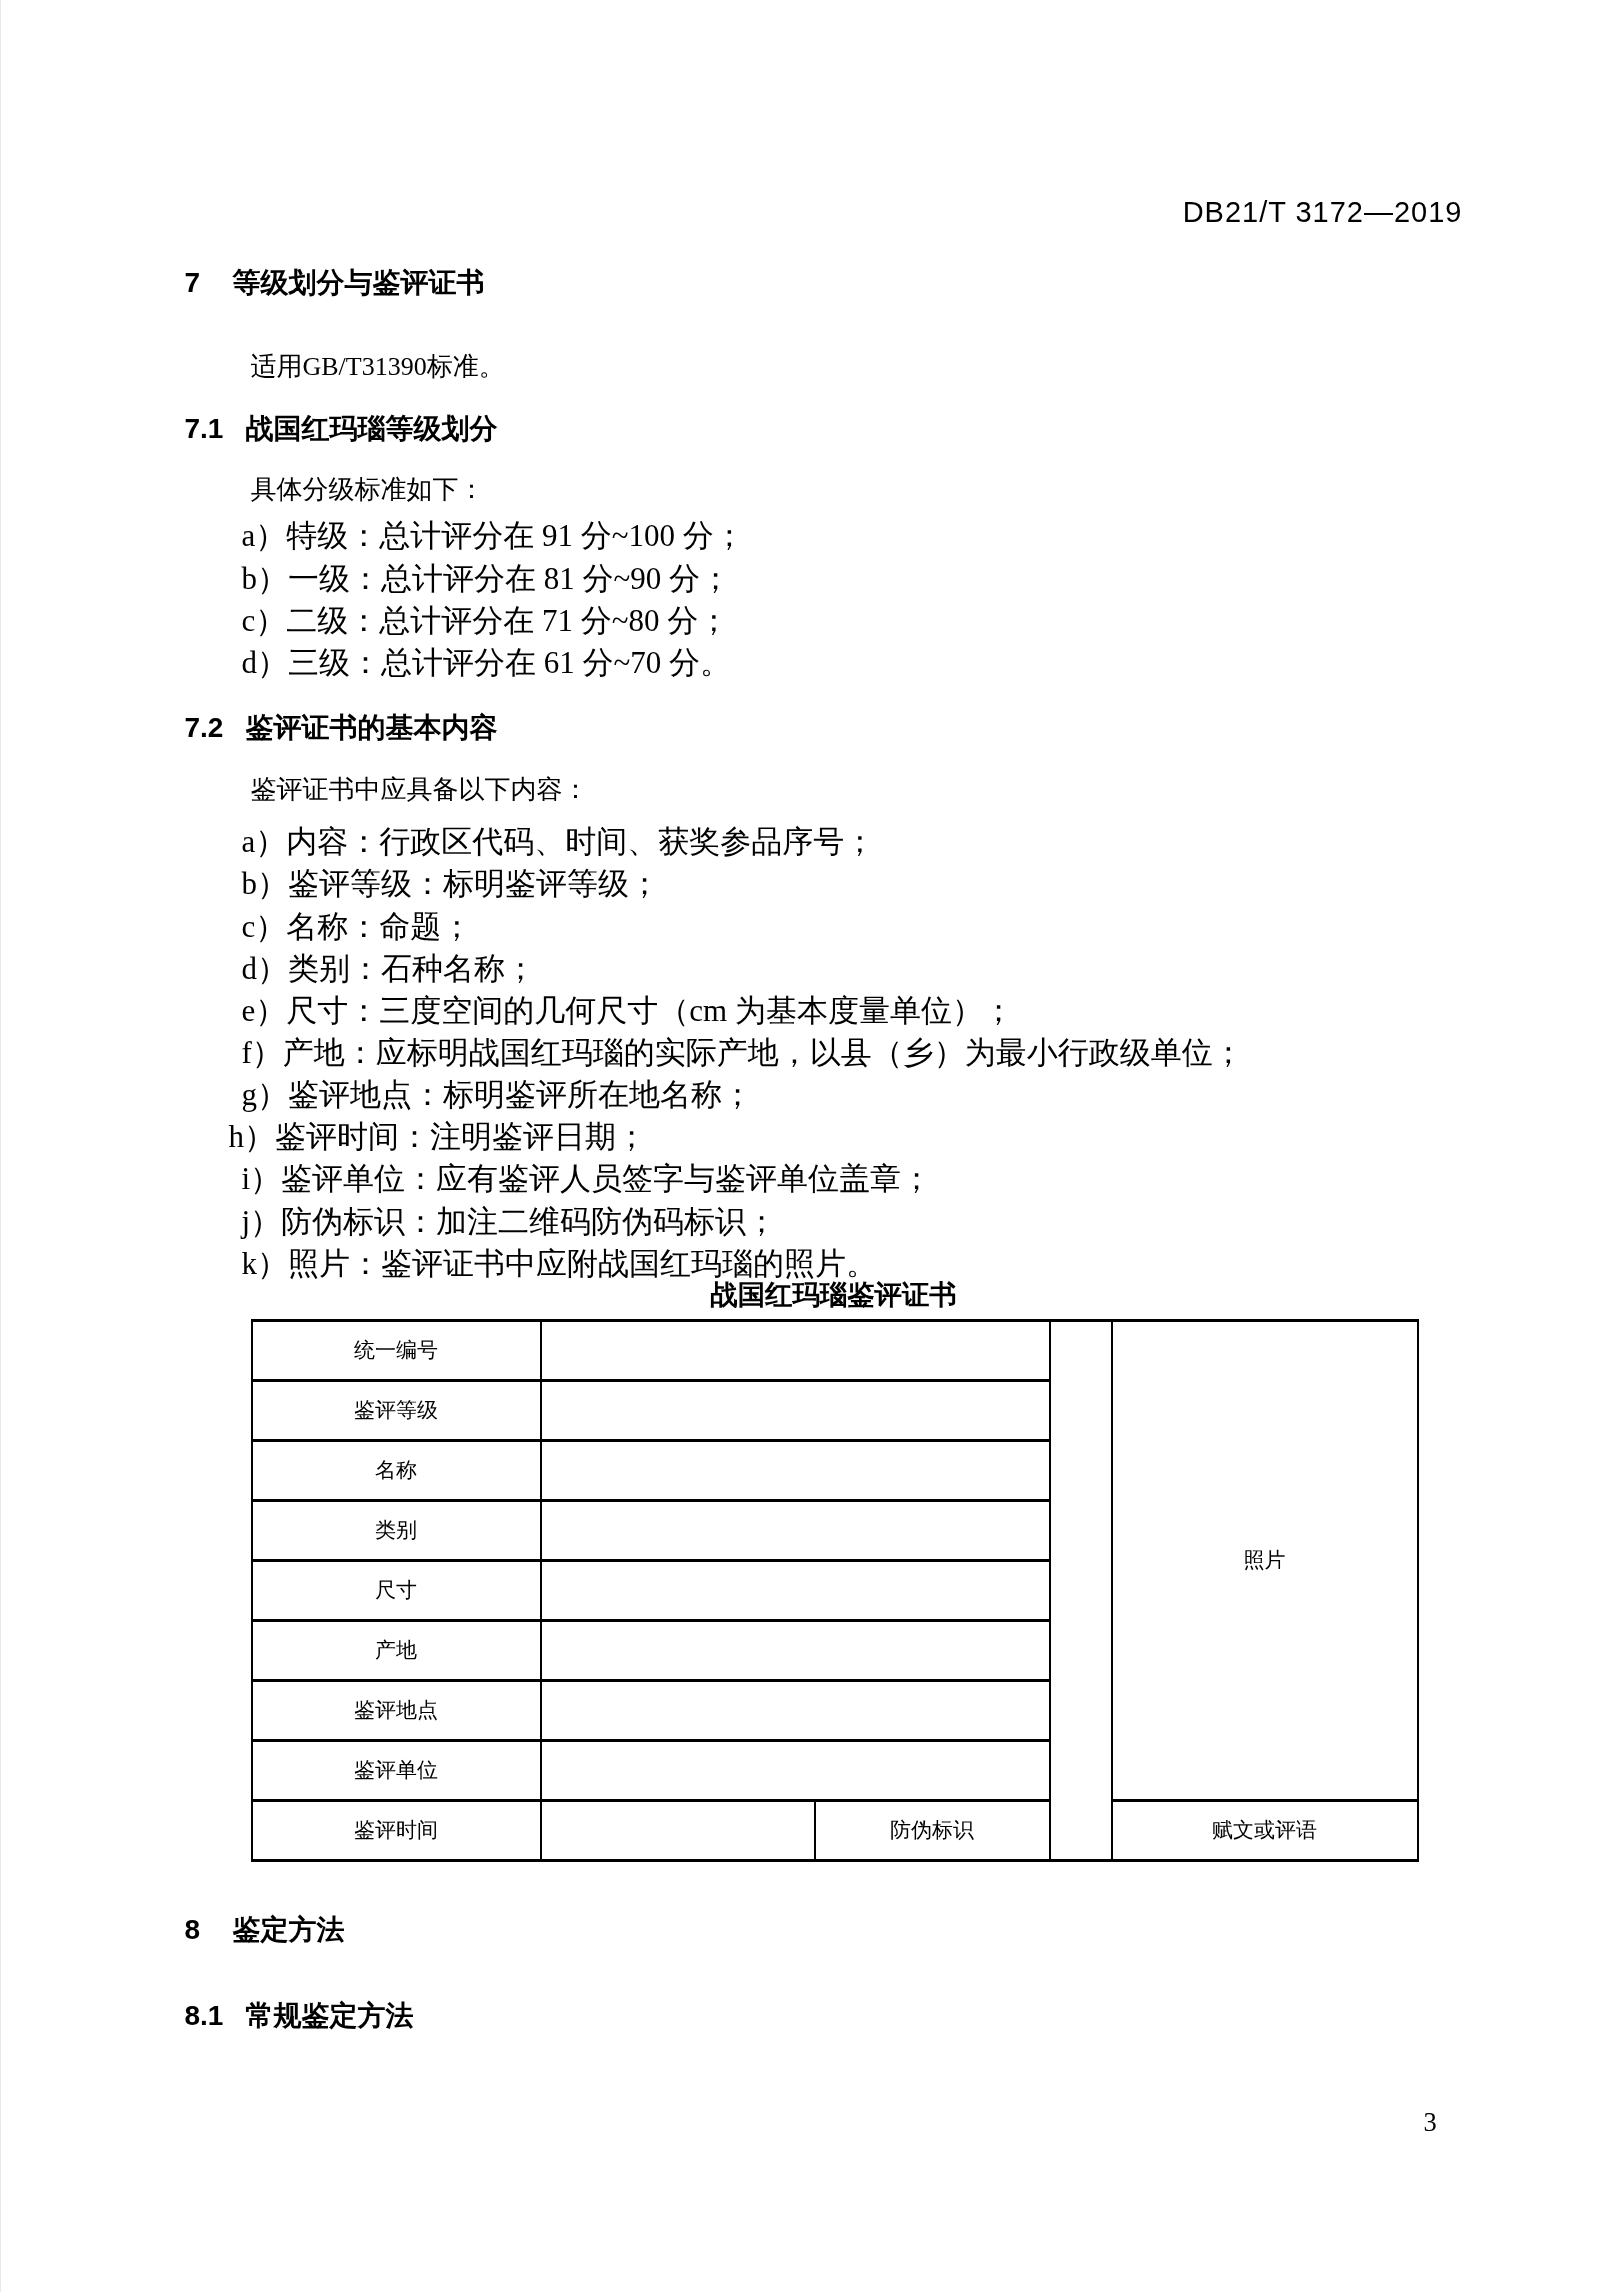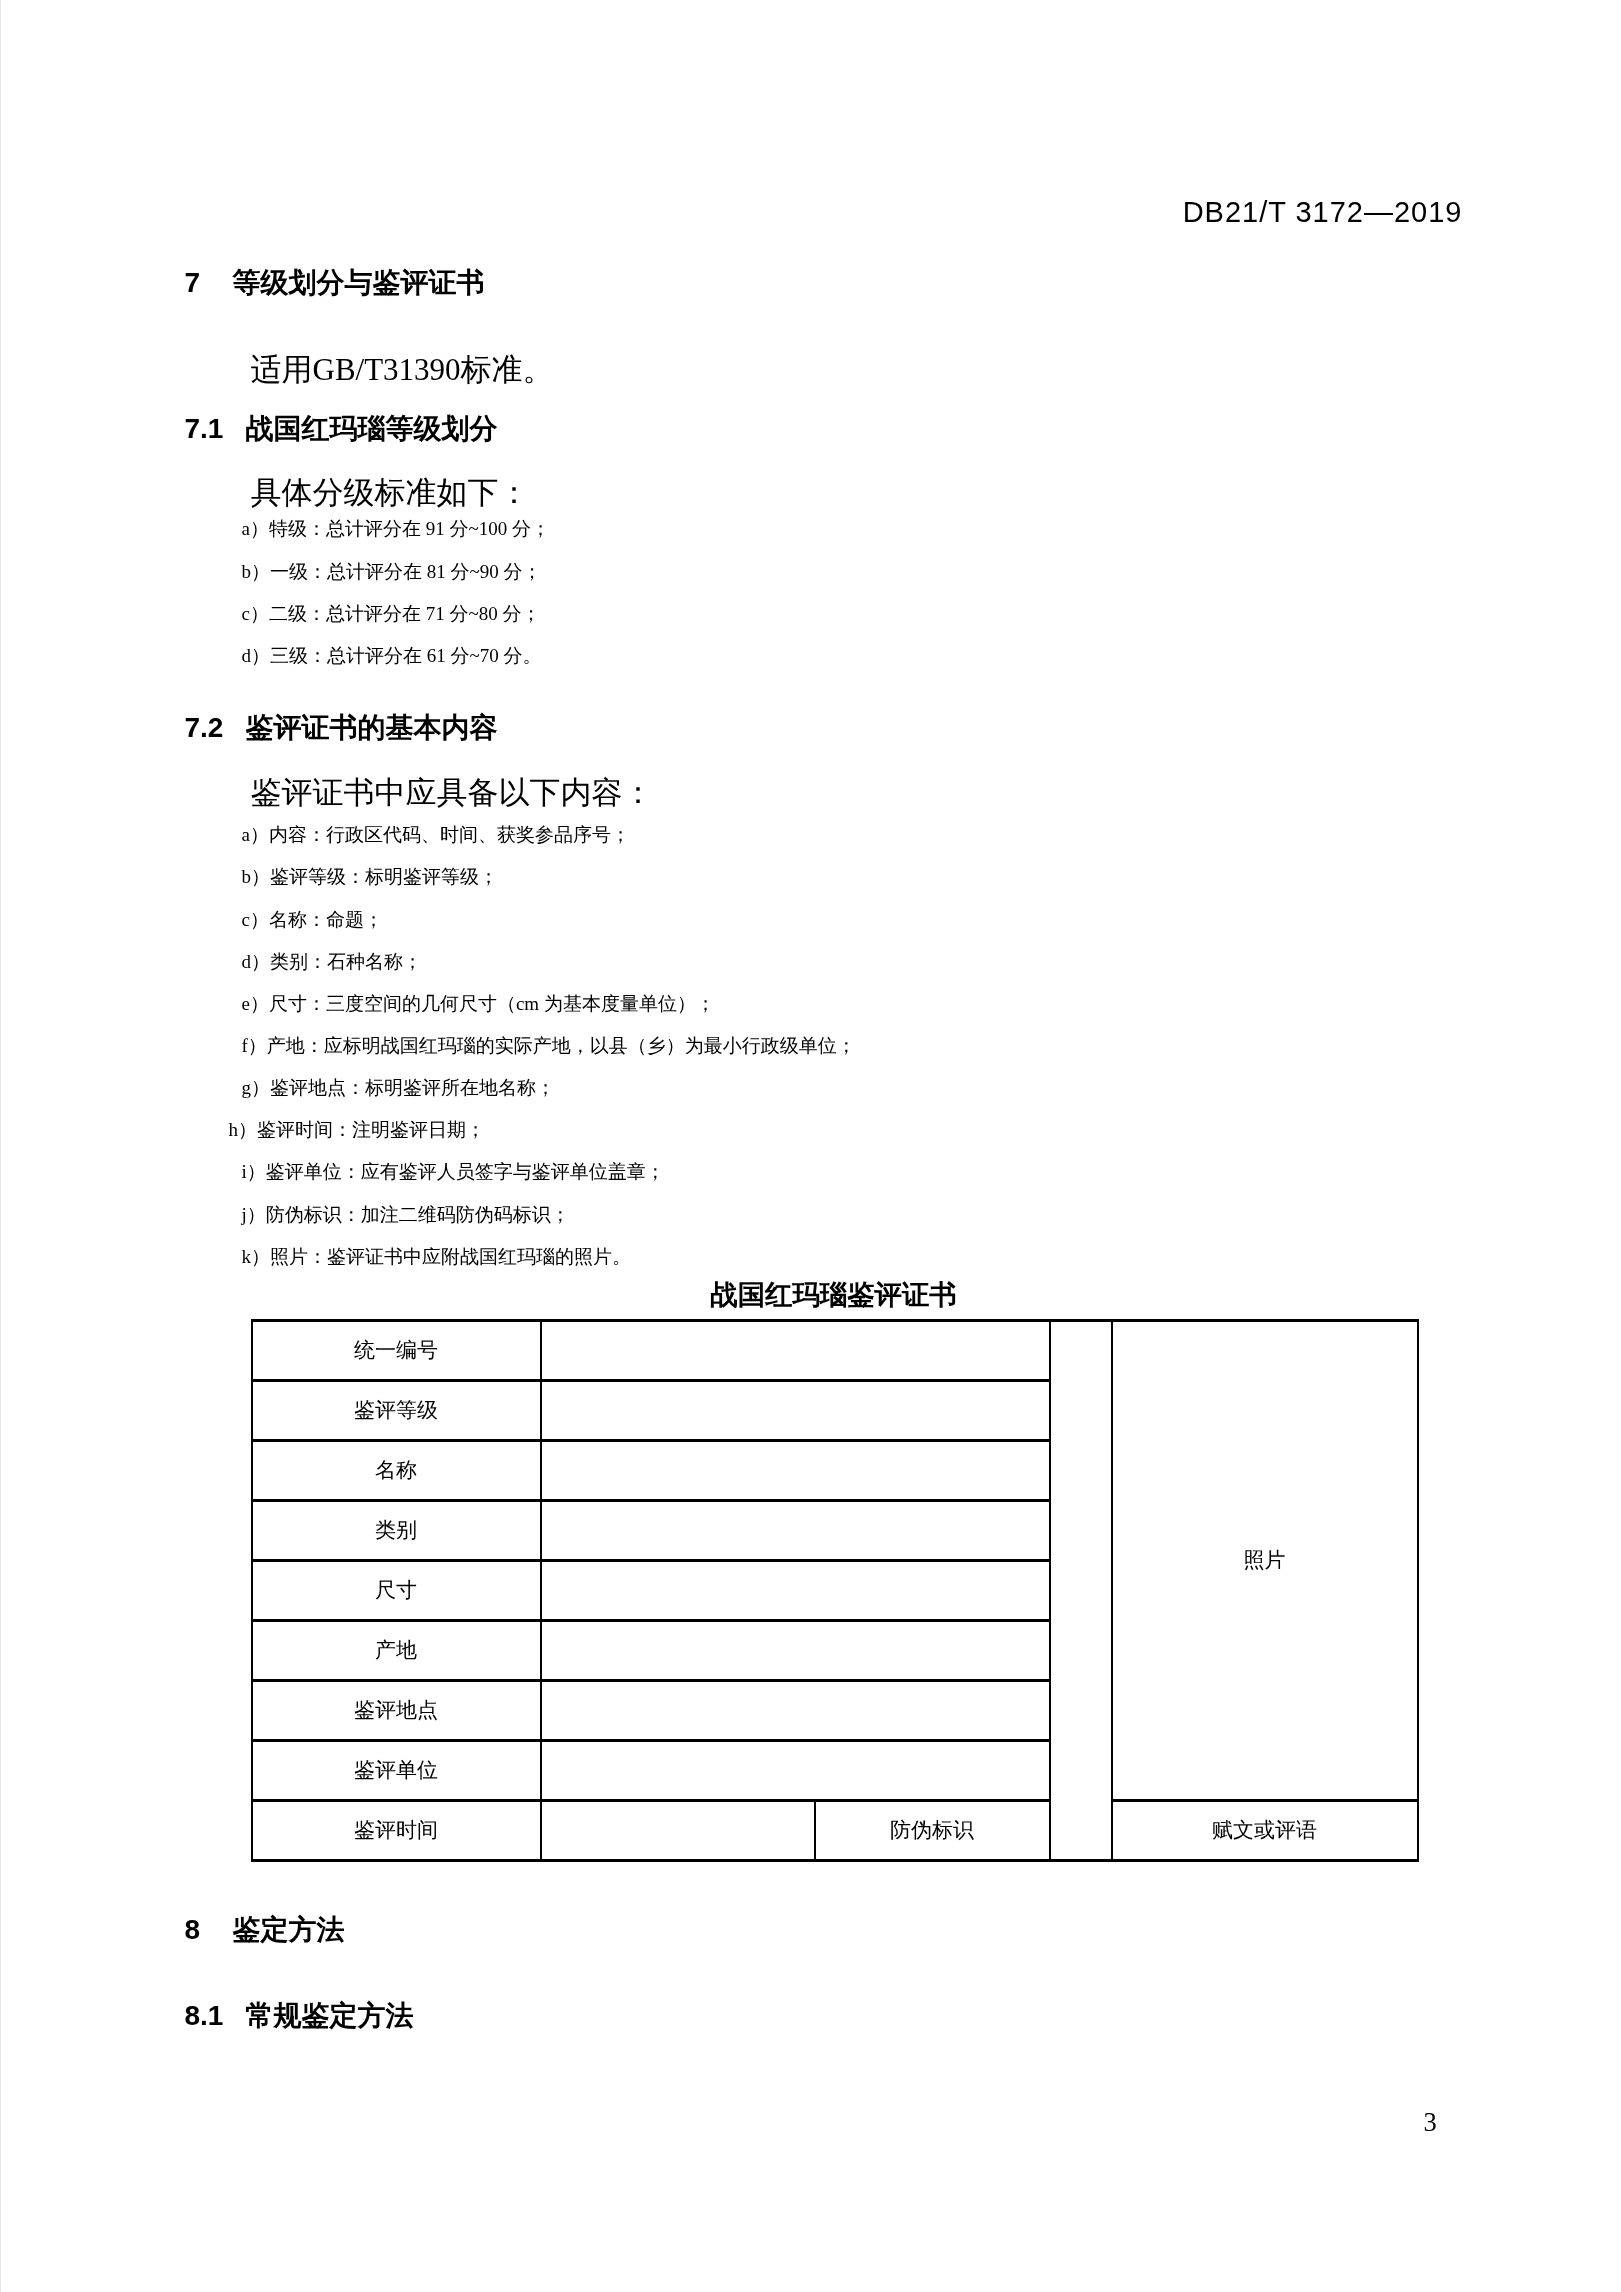--- a/index.html
+++ b/index.html
@@ -19,22 +19,22 @@
     font-size:29px; letter-spacing:1px;
   }
   .h1, .h2 {
     font-family:"Liberation Sans", sans-serif;
     font-weight:bold; font-size:28px;
   }
   .sec-num { display:inline-block; }
   .h1 .sec-num { min-width:48px; }
   .h2 .sec-num { min-width:61px; }
 
-  .body-text { font-size:31px; }
-  .list-item { font-size:19px; }
+  .body-text { font-size:26px; }
+  .list-item { font-size:31px; }
 
   .table-title {
     width:1166px; text-align:center;
     font-weight:600; font-size:27.4px;
     font-family:"Liberation Serif", serif;
   }
 
   table.cert {
     border-collapse:collapse;
     border:2.9px solid #000;

